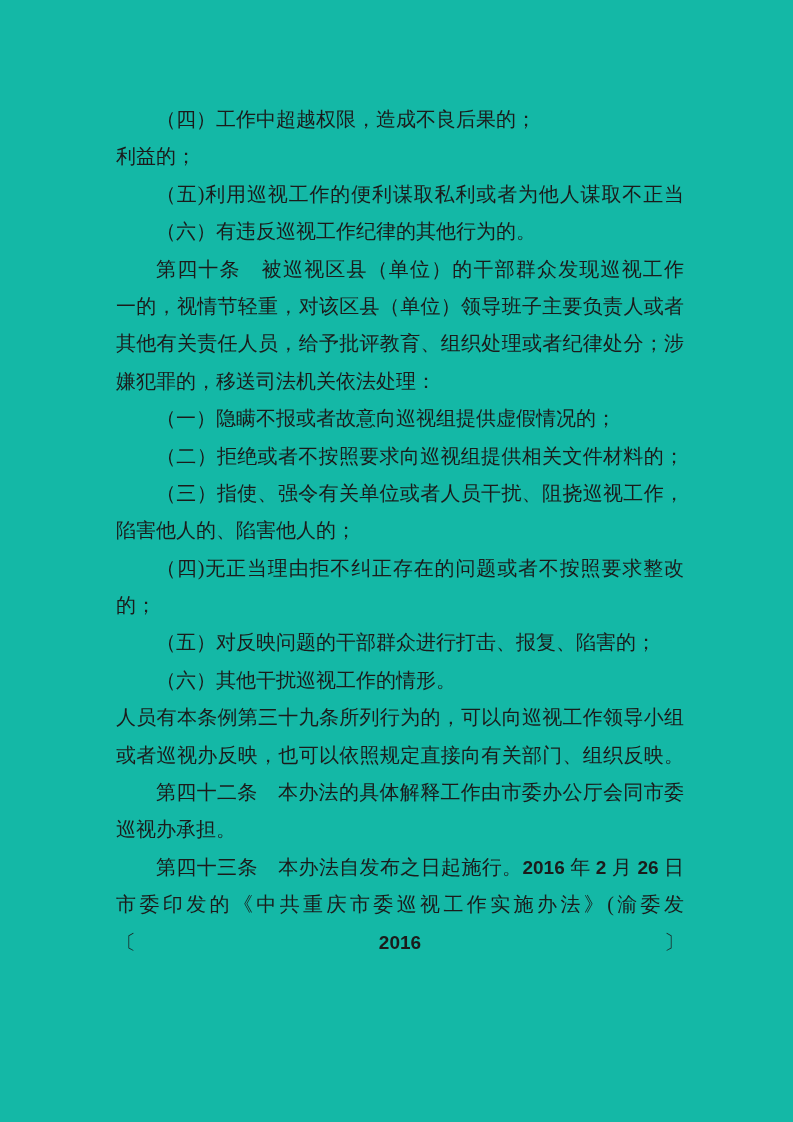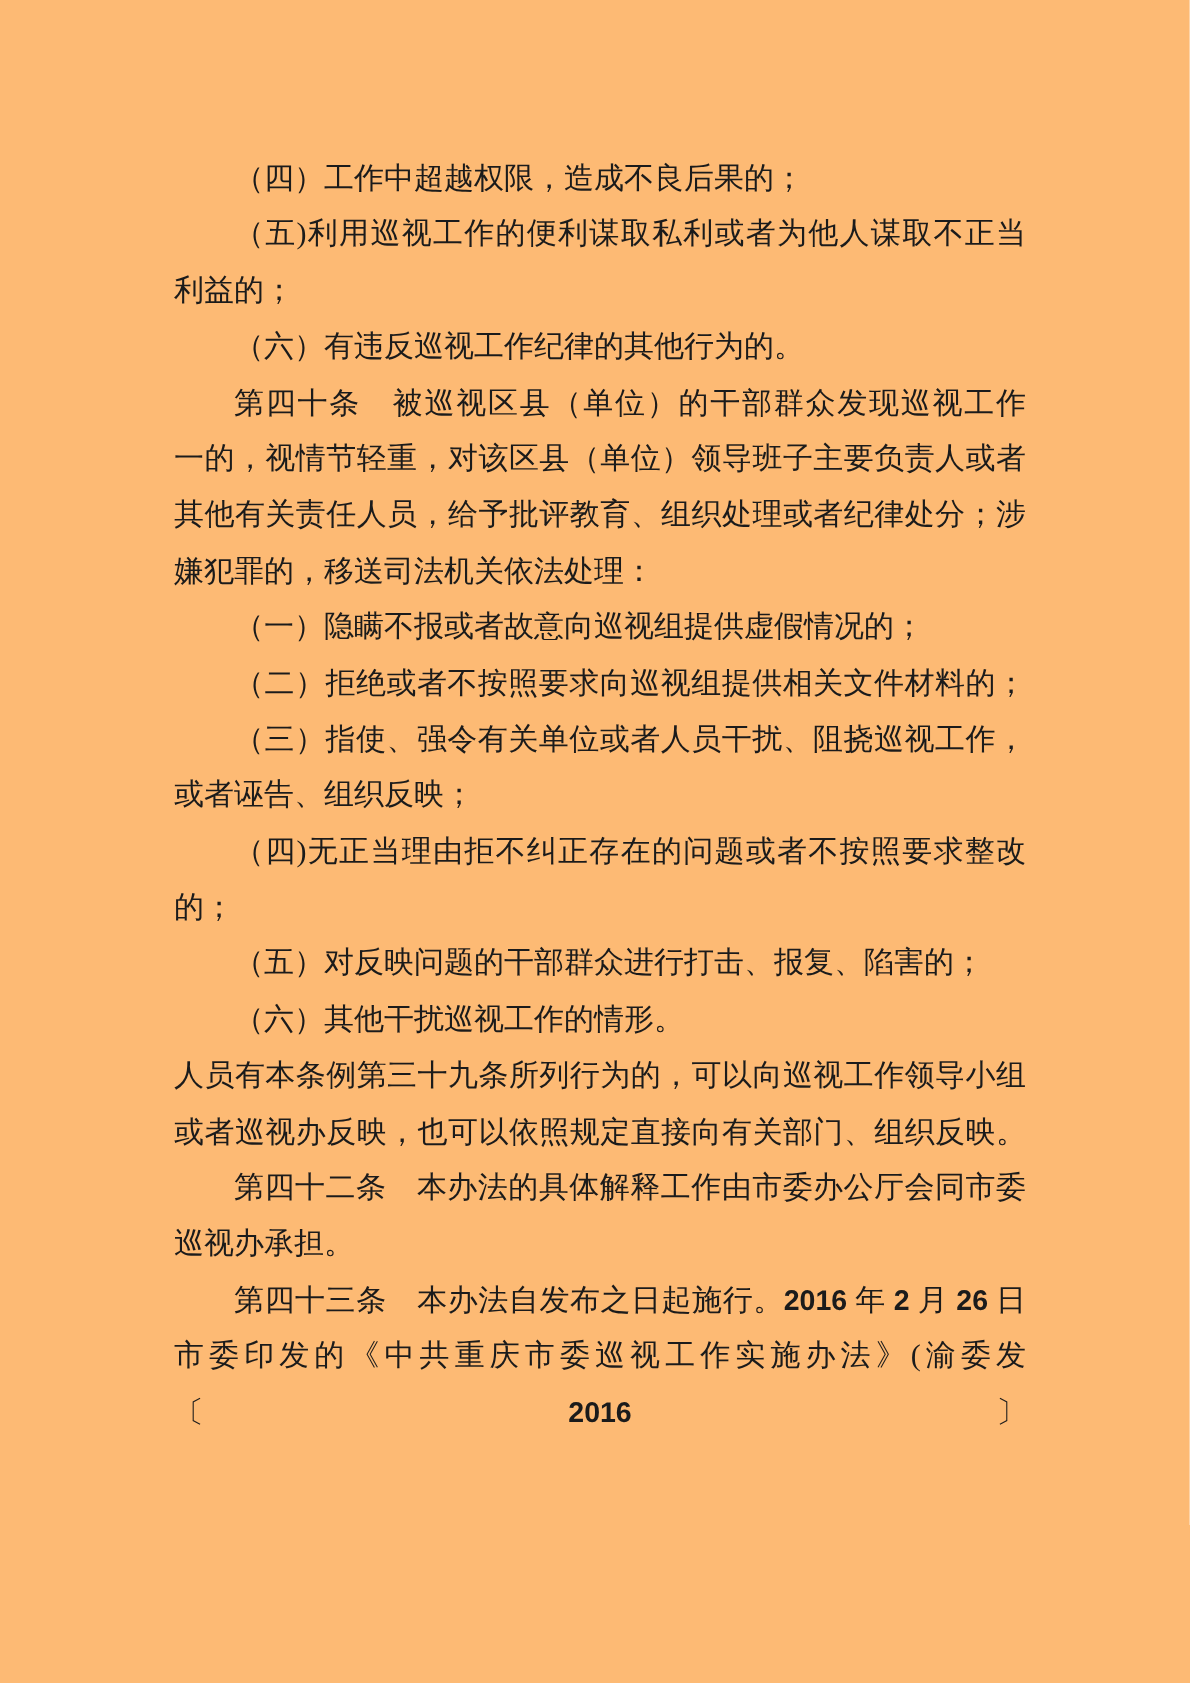--- a/index.html
+++ b/index.html
@@ -4,21 +4,21 @@
 <style>
   html, body { margin: 0; padding: 0; }
   body {
     background: #ffffff;
     font-family: "Liberation Serif", serif;
   }
   .page {
     position: relative;
     width: 793px;
     height: 1122px;
-    background: #fdba74;
+    background: #14b8a6;
     overflow: hidden;
   }
   .text-block {
     position: absolute;
     left: 116px;
     top: 101px;
     width: 568px;
     color: #1b1b1b;
   }
   .line {
@@ -49,31 +49,31 @@
     font-size: 19px;
     margin-top: 20px;
   }
 </style>
 </head>
 <body>
 
 <div class="page">
   <div class="text-block">
       <div class="line align-left indent">（四）工作中超越权限，造成不良后果的；</div>
+      <div class="line align-left">利益的；</div>
       <div class="line align-justify indent">（五)利用巡视工作的便利谋取私利或者为他人谋取不正当</div>
-      <div class="line align-left">利益的；</div>
       <div class="line align-left indent">（六）有违反巡视工作纪律的其他行为的。</div>
       <div class="line align-justify indent">第四十条　被巡视区县（单位）的干部群众发现巡视工作</div>
       <div class="line align-justify">一的，视情节轻重，对该区县（单位）领导班子主要负责人或者</div>
       <div class="line align-justify">其他有关责任人员，给予批评教育、组织处理或者纪律处分；涉</div>
       <div class="line align-left">嫌犯罪的，移送司法机关依法处理：</div>
       <div class="line align-left indent">（一）隐瞒不报或者故意向巡视组提供虚假情况的；</div>
       <div class="line align-justify indent">（二）拒绝或者不按照要求向巡视组提供相关文件材料的；</div>
       <div class="line align-justify indent">（三）指使、强令有关单位或者人员干扰、阻挠巡视工作，</div>
-      <div class="line align-left">或者诬告、组织反映；</div>
+      <div class="line align-left">陷害他人的、陷害他人的；</div>
       <div class="line align-justify indent">（四)无正当理由拒不纠正存在的问题或者不按照要求整改</div>
       <div class="line align-left">的；</div>
       <div class="line align-left indent">（五）对反映问题的干部群众进行打击、报复、陷害的；</div>
       <div class="line align-left indent">（六）其他干扰巡视工作的情形。</div>
       <div class="line align-justify">人员有本条例第三十九条所列行为的，可以向巡视工作领导小组</div>
       <div class="line align-justify">或者巡视办反映，也可以依照规定直接向有关部门、组织反映。</div>
       <div class="line align-justify indent">第四十二条　本办法的具体解释工作由市委办公厅会同市委</div>
       <div class="line align-left">巡视办承担。</div>
       <div class="line align-justify indent">第四十三条　本办法自发布之日起施行。<span class="num">2016</span> 年 <span class="num">2</span> 月 <span class="num">26</span> 日</div>
       <div class="line align-justify">市委印发的《中共重庆市委巡视工作实施办法》(渝委发〔<span class="num">2016</span>〕</div>

